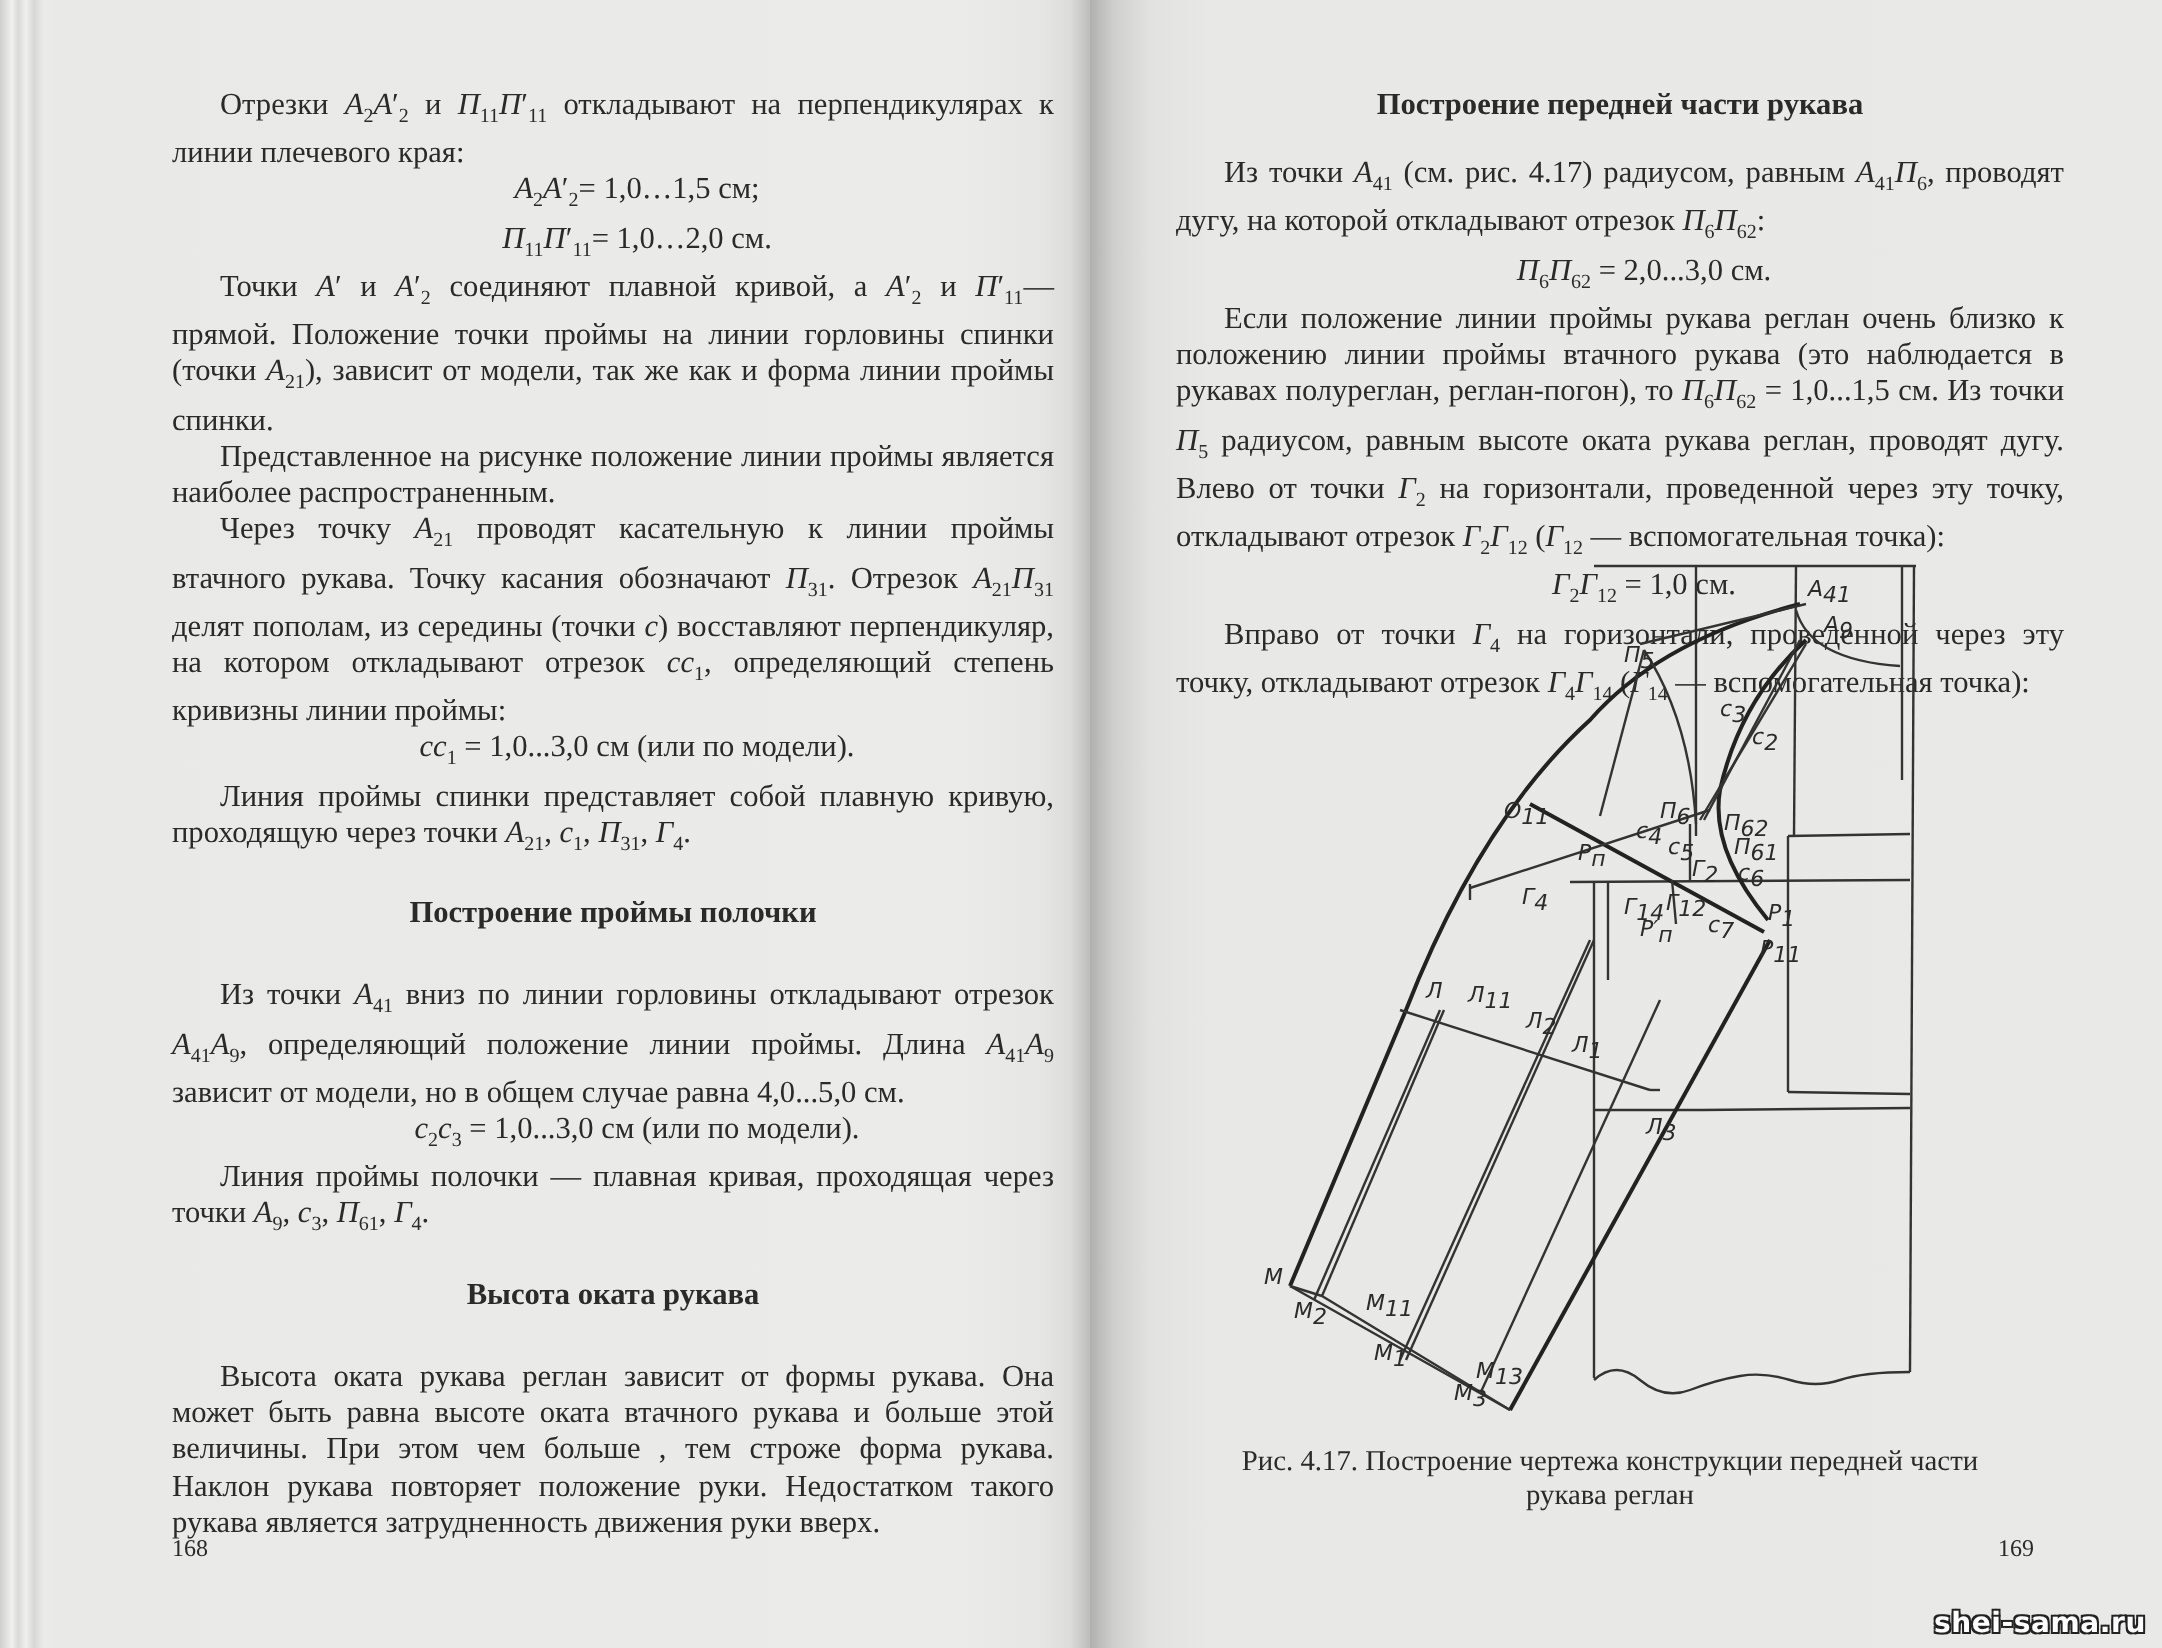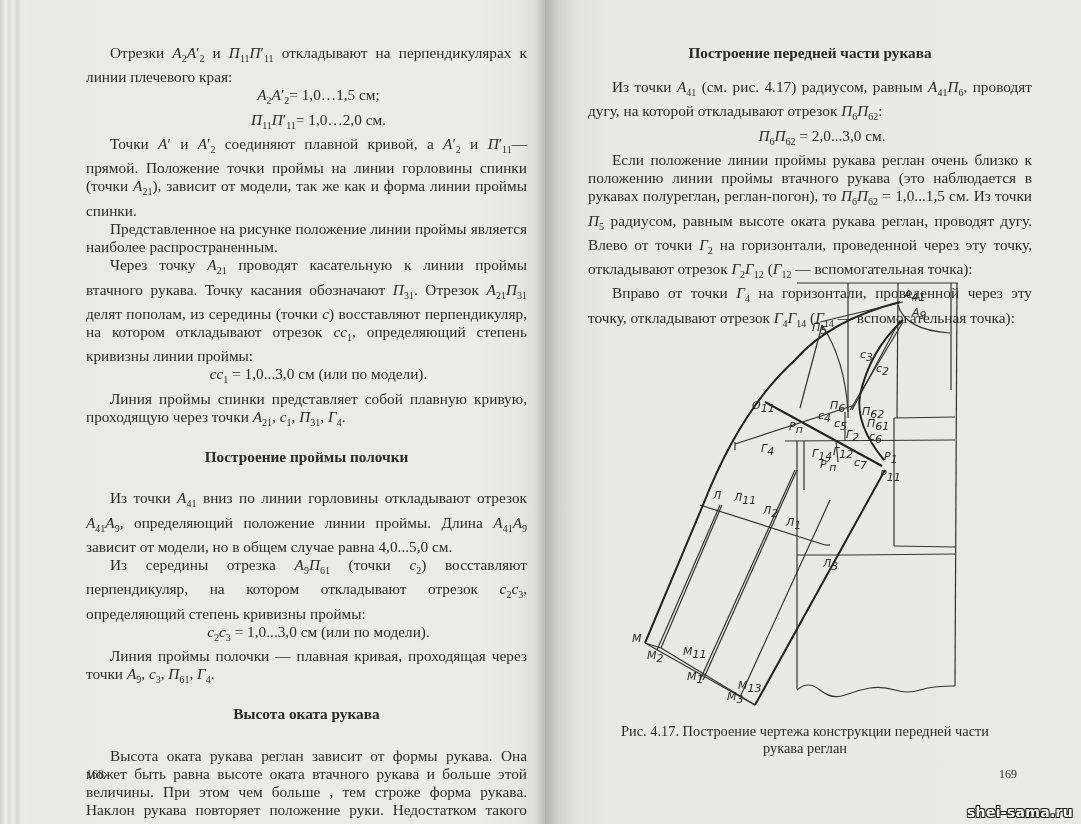--- a/index.html
+++ b/index.html
@@ -50,39 +50,39 @@
       <p class="formula"><i class="v">П</i><sub>11</sub><i class="v">П</i>′<sub>11</sub>= 1,0…2,0 см.</p>
       <p>Точки <i class="v">A</i>′ и <i class="v">A</i>′<sub>2</sub> соединяют плавной кривой, а <i class="v">A</i>′<sub>2</sub> и <i class="v">П</i>′<sub>11</sub>— прямой. Положение точки проймы на линии горловины спинки (точки <i class="v">A</i><sub>21</sub>), зависит от модели, так же как и форма линии проймы спинки.</p>
       <p>Представленное на рисунке положение линии проймы является наиболее распространенным.</p>
       <p>Через точку <i class="v">A</i><sub>21</sub> проводят касательную к линии проймы втачного рукава. Точку касания обозначают <i class="v">П</i><sub>31</sub>. Отрезок <i class="v">A</i><sub>21</sub><i class="v">П</i><sub>31</sub> делят пополам, из середины (точки <i class="v">c</i>) восставляют перпендикуляр, на котором откладывают отрезок <i class="v">cc</i><sub>1</sub>, определяющий степень кривизны линии проймы:</p>
       <p class="formula"><i class="v">cc</i><sub>1</sub> = 1,0...3,0 см (или по модели).</p>
       <p>Линия проймы спинки представляет собой плавную кривую, проходящую через точки <i class="v">A</i><sub>21</sub>, <i class="v">c</i><sub>1</sub>, <i class="v">П</i><sub>31</sub>, <i class="v">Г</i><sub>4</sub>.</p>
       <div class="gap-s"></div>
       <p class="heading">Построение проймы полочки</p>
       <div class="gap-l"></div>
       <p>Из точки <i class="v">A</i><sub>41</sub> вниз по линии горловины откладывают отрезок <i class="v">A</i><sub>41</sub><i class="v">A</i><sub>9</sub>, определяющий положение линии проймы. Длина <i class="v">A</i><sub>41</sub><i class="v">A</i><sub>9</sub> зависит от модели, но в общем случае равна 4,0...5,0 см.</p>
-      <p>Из середины отрезка <i class="v">A</i><sub>9</sub><i class="v">П</i><sub>61</sub> (точки <i class="v">c</i><sub>2</sub>) восставляют перпендикуляр, на котором откладывают отрезок <i class="v">c</i><sub>2</sub><i class="v">c</i><sub>3</sub>, определяющий степень кривизны проймы:</p>
       <p class="formula"><i class="v">c</i><sub>2</sub><i class="v">c</i><sub>3</sub> = 1,0...3,0 см (или по модели).</p>
       <p>Линия проймы полочки — плавная кривая, проходящая через точки <i class="v">A</i><sub>9</sub>, <i class="v">c</i><sub>3</sub>, <i class="v">П</i><sub>61</sub>, <i class="v">Г</i><sub>4</sub>.</p>
       <div class="gap-s"></div>
       <p class="heading">Высота оката рукава</p>
       <div class="gap-l"></div>
       <p>Высота оката рукава реглан зависит от формы рукава. Она может быть равна высоте оката втачного рукава и больше этой величины. При этом чем больше , тем строже форма рукава. Наклон рукава повторяет положение руки. Недостатком такого рукава является затрудненность движения руки вверх.</p>
     </div>
   <div class="page-num num-left">168</div>
 </div>
 
 <div class="page page-right"></div>
 <div class="text-block right-block" id="right-text">
     <div class=""></div>
     <p class="heading">Построение передней части рукава</p>
     <div class="gap-s"></div>
     <p>Из точки <i class="v">A</i><sub>41</sub> (см. рис. 4.17) радиусом, равным <i class="v">A</i><sub>41</sub><i class="v">П</i><sub>6</sub>, проводят дугу, на которой откладывают отрезок <i class="v">П</i><sub>6</sub><i class="v">П</i><sub>62</sub>:</p>
     <p class="formula"><i class="v">П</i><sub>6</sub><i class="v">П</i><sub>62</sub> = 2,0...3,0 см.</p>
     <p>Если положение линии проймы рукава реглан очень близко к положению линии проймы втачного рукава (это наблюдается в рукавах полуреглан, реглан-погон), то <i class="v">П</i><sub>6</sub><i class="v">П</i><sub>62</sub> = 1,0...1,5 см. Из точки <i class="v">П</i><sub>5</sub> радиусом, равным высоте оката рукава реглан, проводят дугу. Влево от точки <i class="v">Г</i><sub>2</sub> на горизонтали, проведенной через эту точку, откладывают отрезок <i class="v">Г</i><sub>2</sub><i class="v">Г</i><sub>12</sub> (<i class="v">Г</i><sub>12</sub> — вспомогательная точка):</p>
+    <p class="formula"><i class="v">Г</i><sub>2</sub><i class="v">Г</i><sub>12</sub> = 1,0 см.</p>
     <p>Вправо от точки <i class="v">Г</i><sub>4</sub> на горизонтали, проведенной через эту точку, откладывают отрезок <i class="v">Г</i><sub>4</sub><i class="v">Г</i><sub>14</sub> (<i class="v">Г</i><sub>14</sub> — вспомогательная точка):</p>
   </div>
 
 <svg id="diagram" viewBox="600 270 450 450">
     <line x1="797" y1="283" x2="958" y2="283" stroke="#333" fill="none" stroke-width="1.2"></line>
     <line x1="848" y1="283" x2="848" y2="418" stroke="#333" fill="none" stroke-width="1.2"></line>
     <line x1="951" y1="283" x2="951" y2="390" stroke="#333" fill="none" stroke-width="1.2"></line>
     <line x1="957" y1="283" x2="955" y2="686" stroke="#333" fill="none" stroke-width="1.2"></line>
     <line x1="898" y1="283" x2="897" y2="418" stroke="#333" fill="none" stroke-width="1.2"></line>
     <path d="M 898 305 Q 905 330 950 333" stroke="#333" fill="none" stroke-width="1.2"></path>

